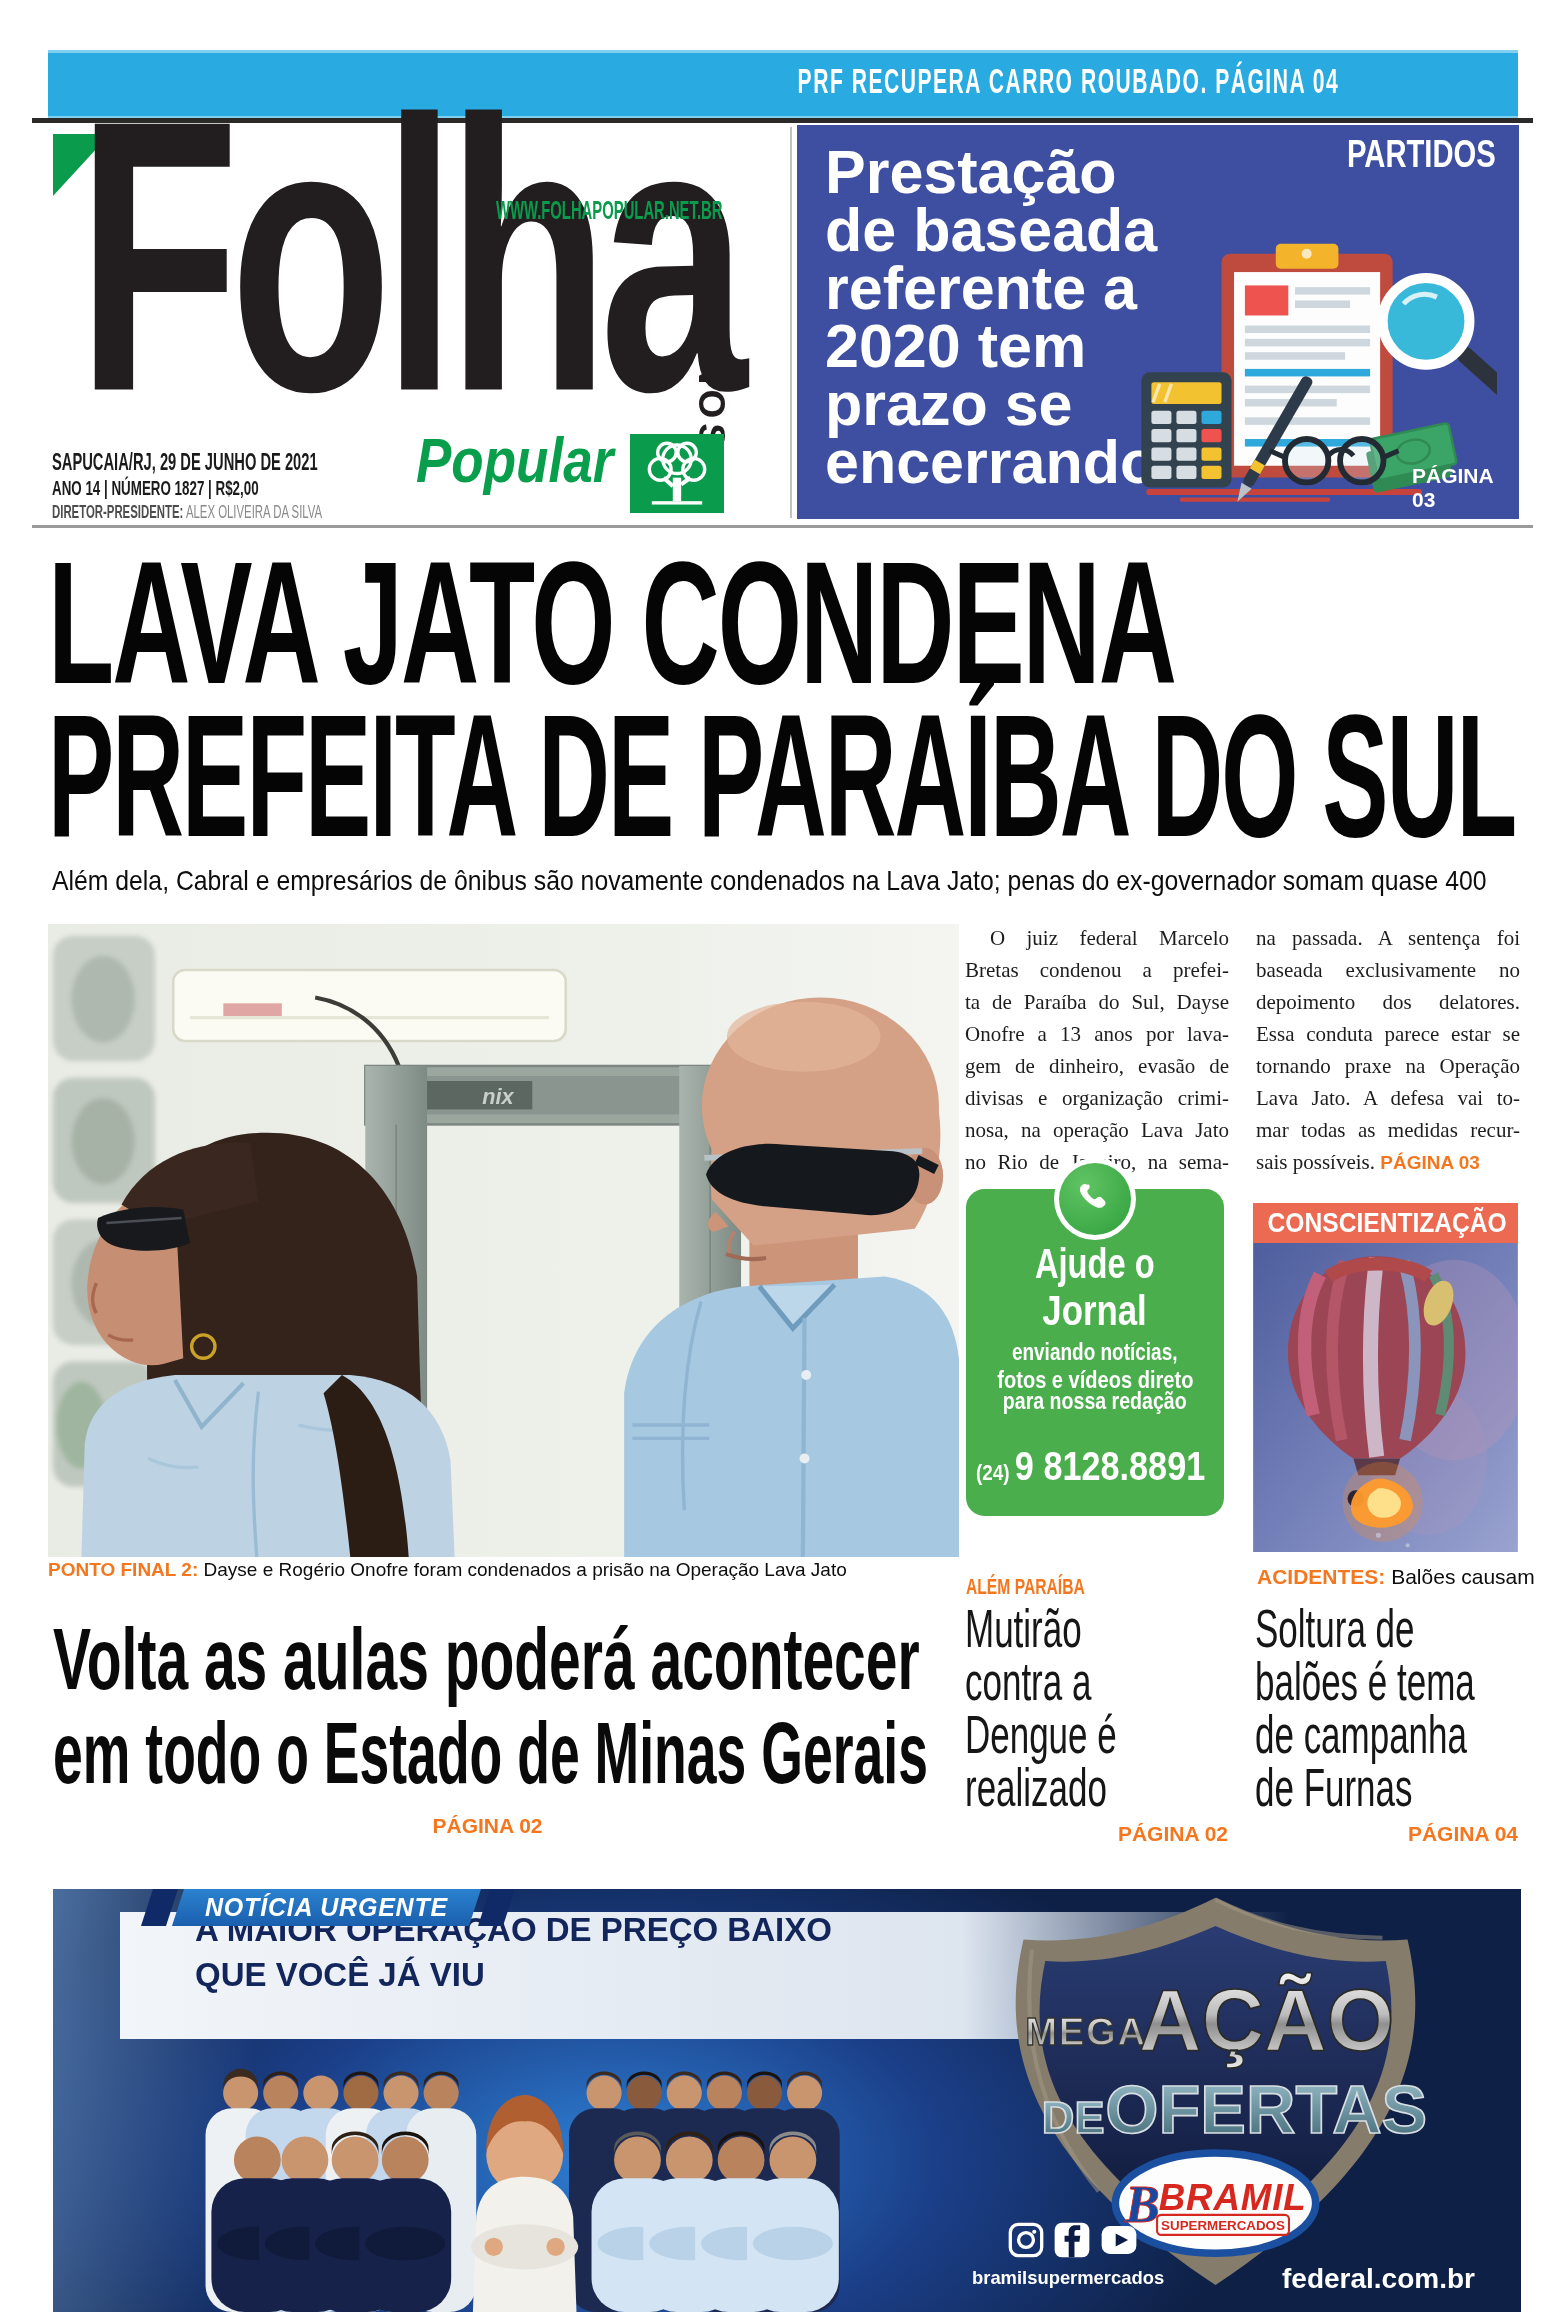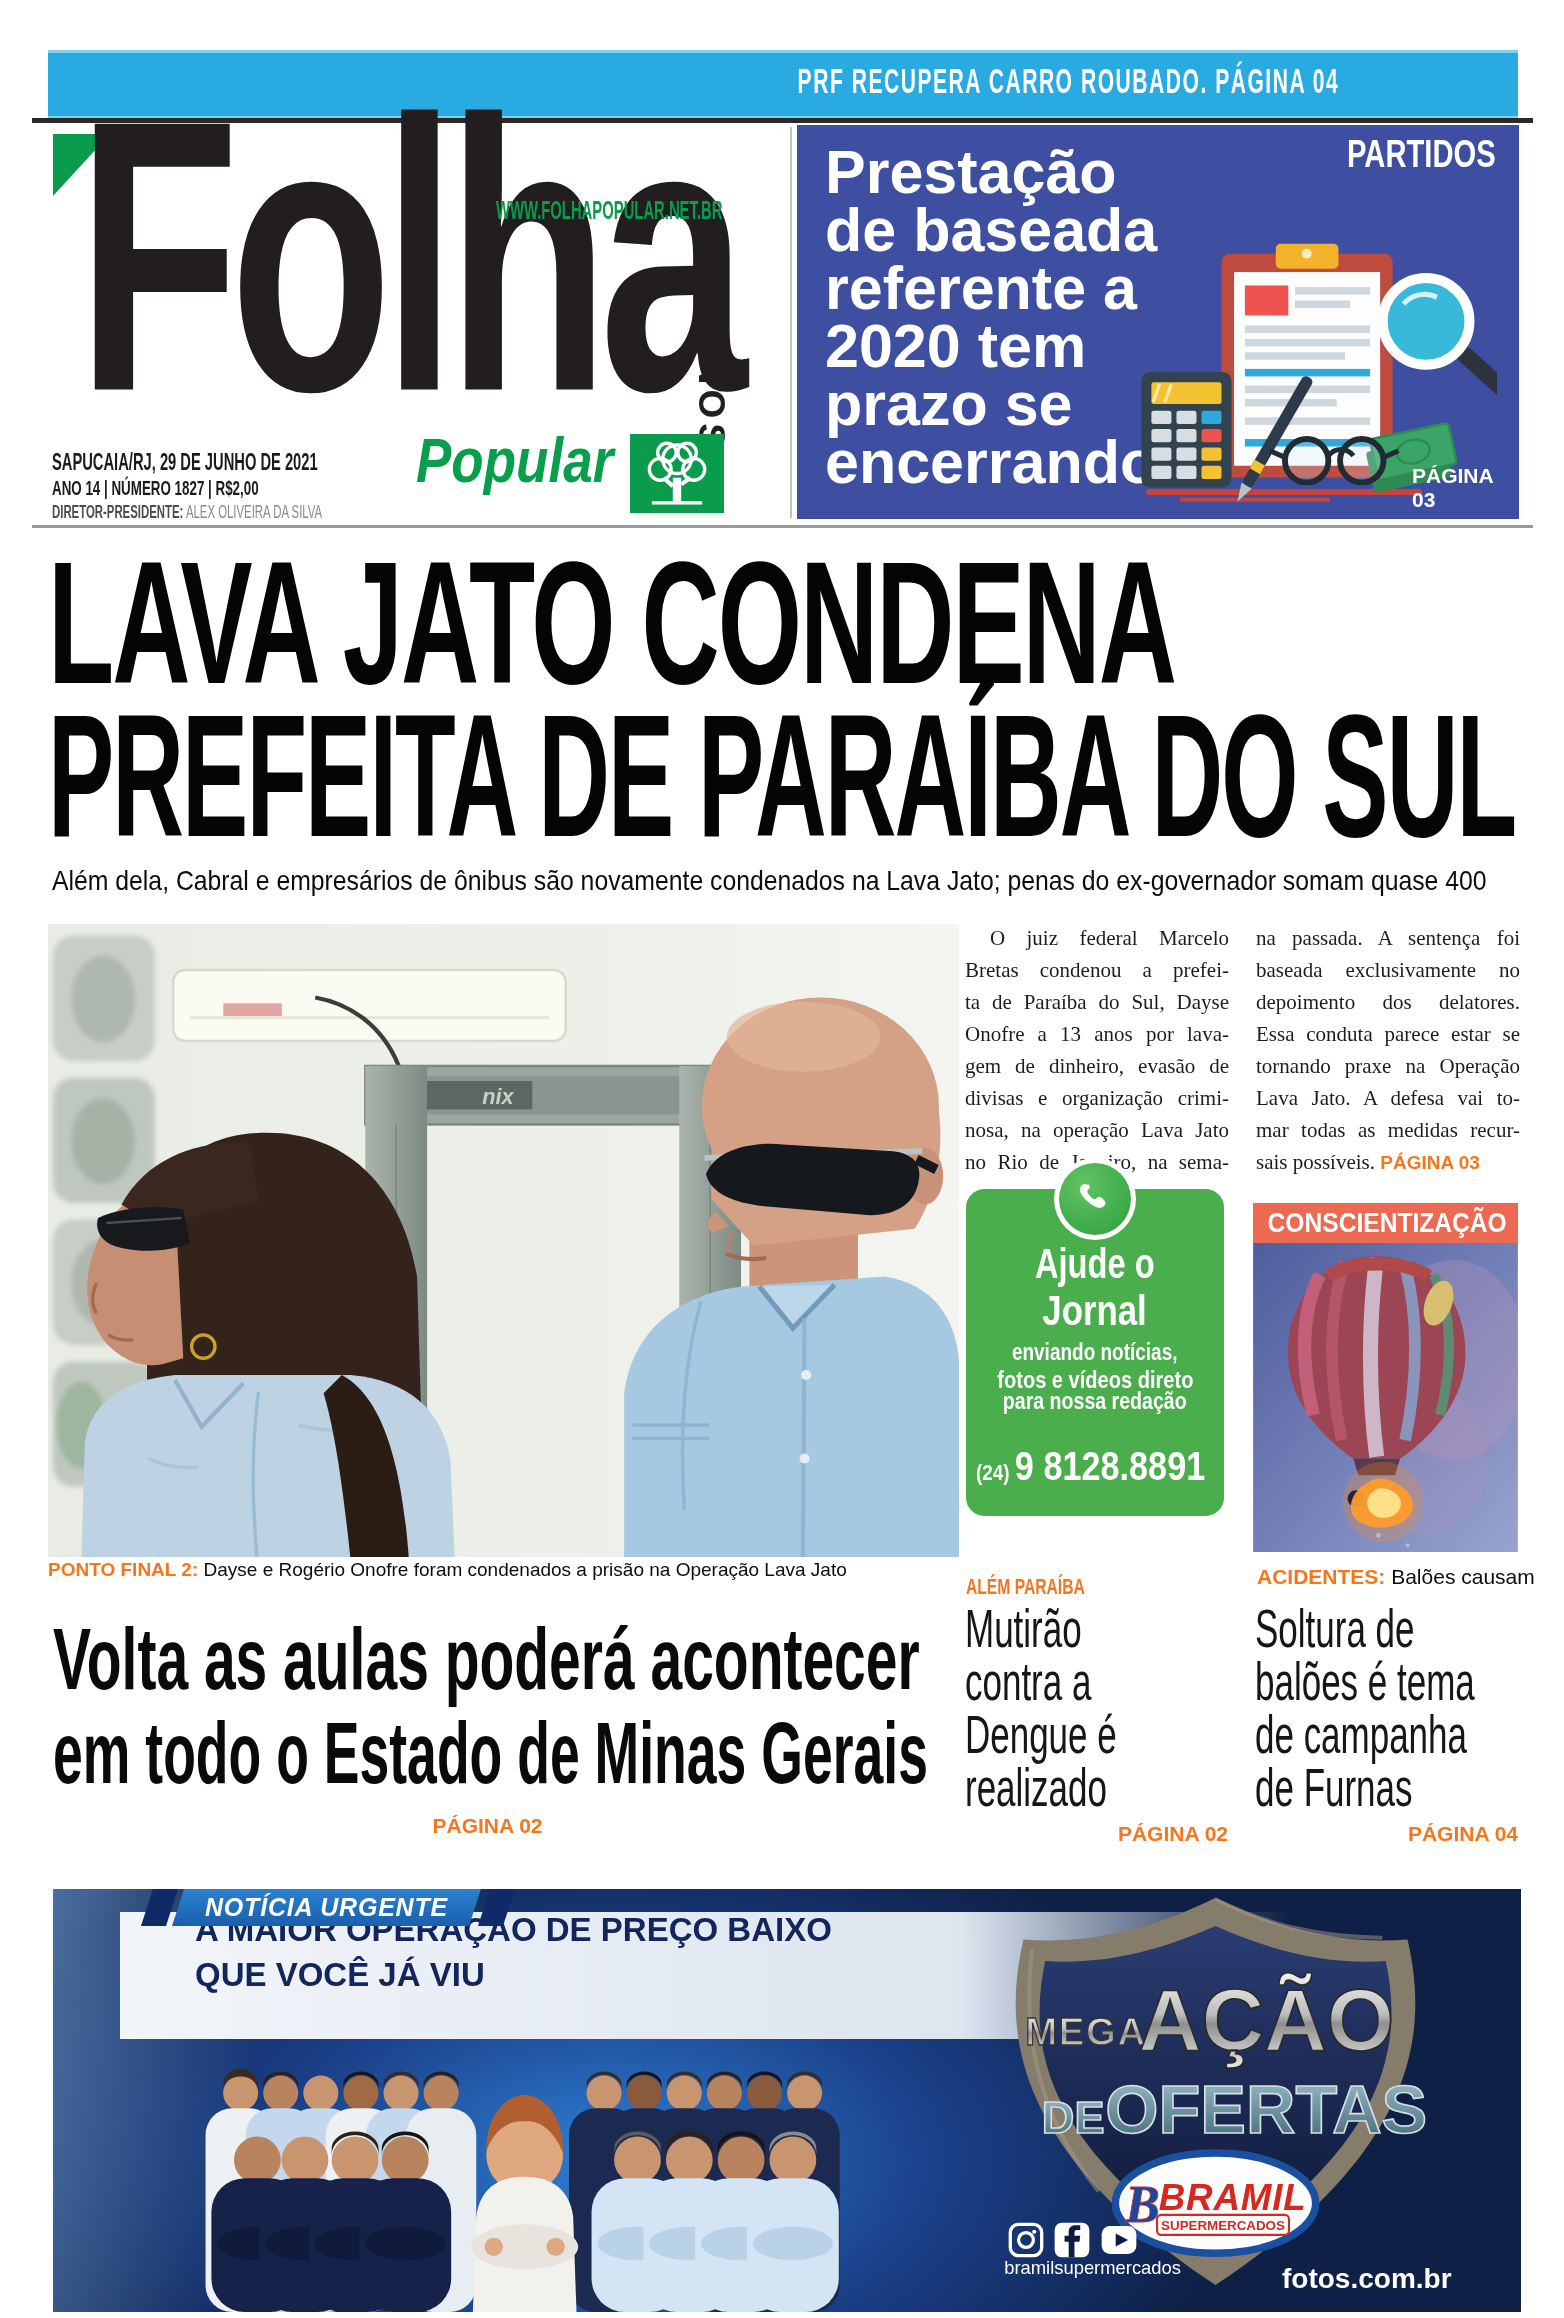--- a/index.html
+++ b/index.html
@@ -100,22 +100,22 @@
   .st1{left:94px;width:25px;} .st2{left:431px;width:25px;}
   .ribbon{position:absolute;left:125px;top:0;width:297px;height:37px;background:linear-gradient(180deg,#2b82cf,#1a5fae);
     transform:skewX(-18deg);text-align:center;}
   .ribbon span{display:inline-block;transform:skewX(18deg);font-style:italic;font-weight:700;
     font-size:25px;color:#fff;line-height:37px;letter-spacing:0.8px;}
   .band{position:absolute;left:67px;top:23.4px;width:1169px;height:127px;
     background:linear-gradient(90deg,#f2f5f9 0%,#dde5ef 72%,rgba(221,229,239,0) 100%);}
   .bandline{position:absolute;font-size:33px;font-weight:800;color:#13265c;white-space:nowrap;}
   .bl1{left:142px;top:22px;} .bl2{left:142px;top:67px;}
   .socials{position:absolute;left:954px;top:332px;display:flex;gap:8.4px;}
-  .handle{position:absolute;left:919px;top:368px;width:209px;text-align:right;
-    font-size:18.4px;font-weight:400;color:#fff;}
+  .handle{position:absolute;left:919px;top:378px;width:209px;text-align:left;
+    font-size:18.4px;font-weight:700;color:#fff;}
   .bsite{position:absolute;left:1229px;top:374px;font-size:28px;font-weight:700;color:#fff;}
 </style>
 </head>
 <body>
 
 <div id="page">
 
   <div class="abs banner">
     <span class="fit" style="transform: scale(0.60261, 1); transform-origin: 50% 0px;">PRF RECUPERA CARRO ROUBADO. PÁGINA 04</span>
   </div>
@@ -593,17 +593,17 @@
       <svg width="38" height="38" viewBox="0 0 46 46">
         <rect x="2" y="2" width="42" height="42" rx="9" fill="#fff"></rect>
         <path d="M26,44 V25 h6 l1,-7 h-7 v-4 c0,-2 1,-3 3,-3 h4 V5 h-6 c-5,0 -8,3 -8,8 v5 h-5 v7 h5 v19 Z" fill="#0d1c45"></path>
       </svg>
       <svg width="38" height="38" viewBox="0 0 46 46">
         <rect x="2" y="6" width="42" height="34" rx="10" fill="#fff"></rect>
         <path d="M19,15 L34,23 L19,31 Z" fill="#0d1c45"></path>
       </svg>
     </div>
     <div class="handle">bramilsupermercados</div>
-    <div class="bsite">fotos.com.br</div>
+    <div class="bsite">federal.com.br</div>
   </div>
 
 </div>
 
 
 </body></html>

